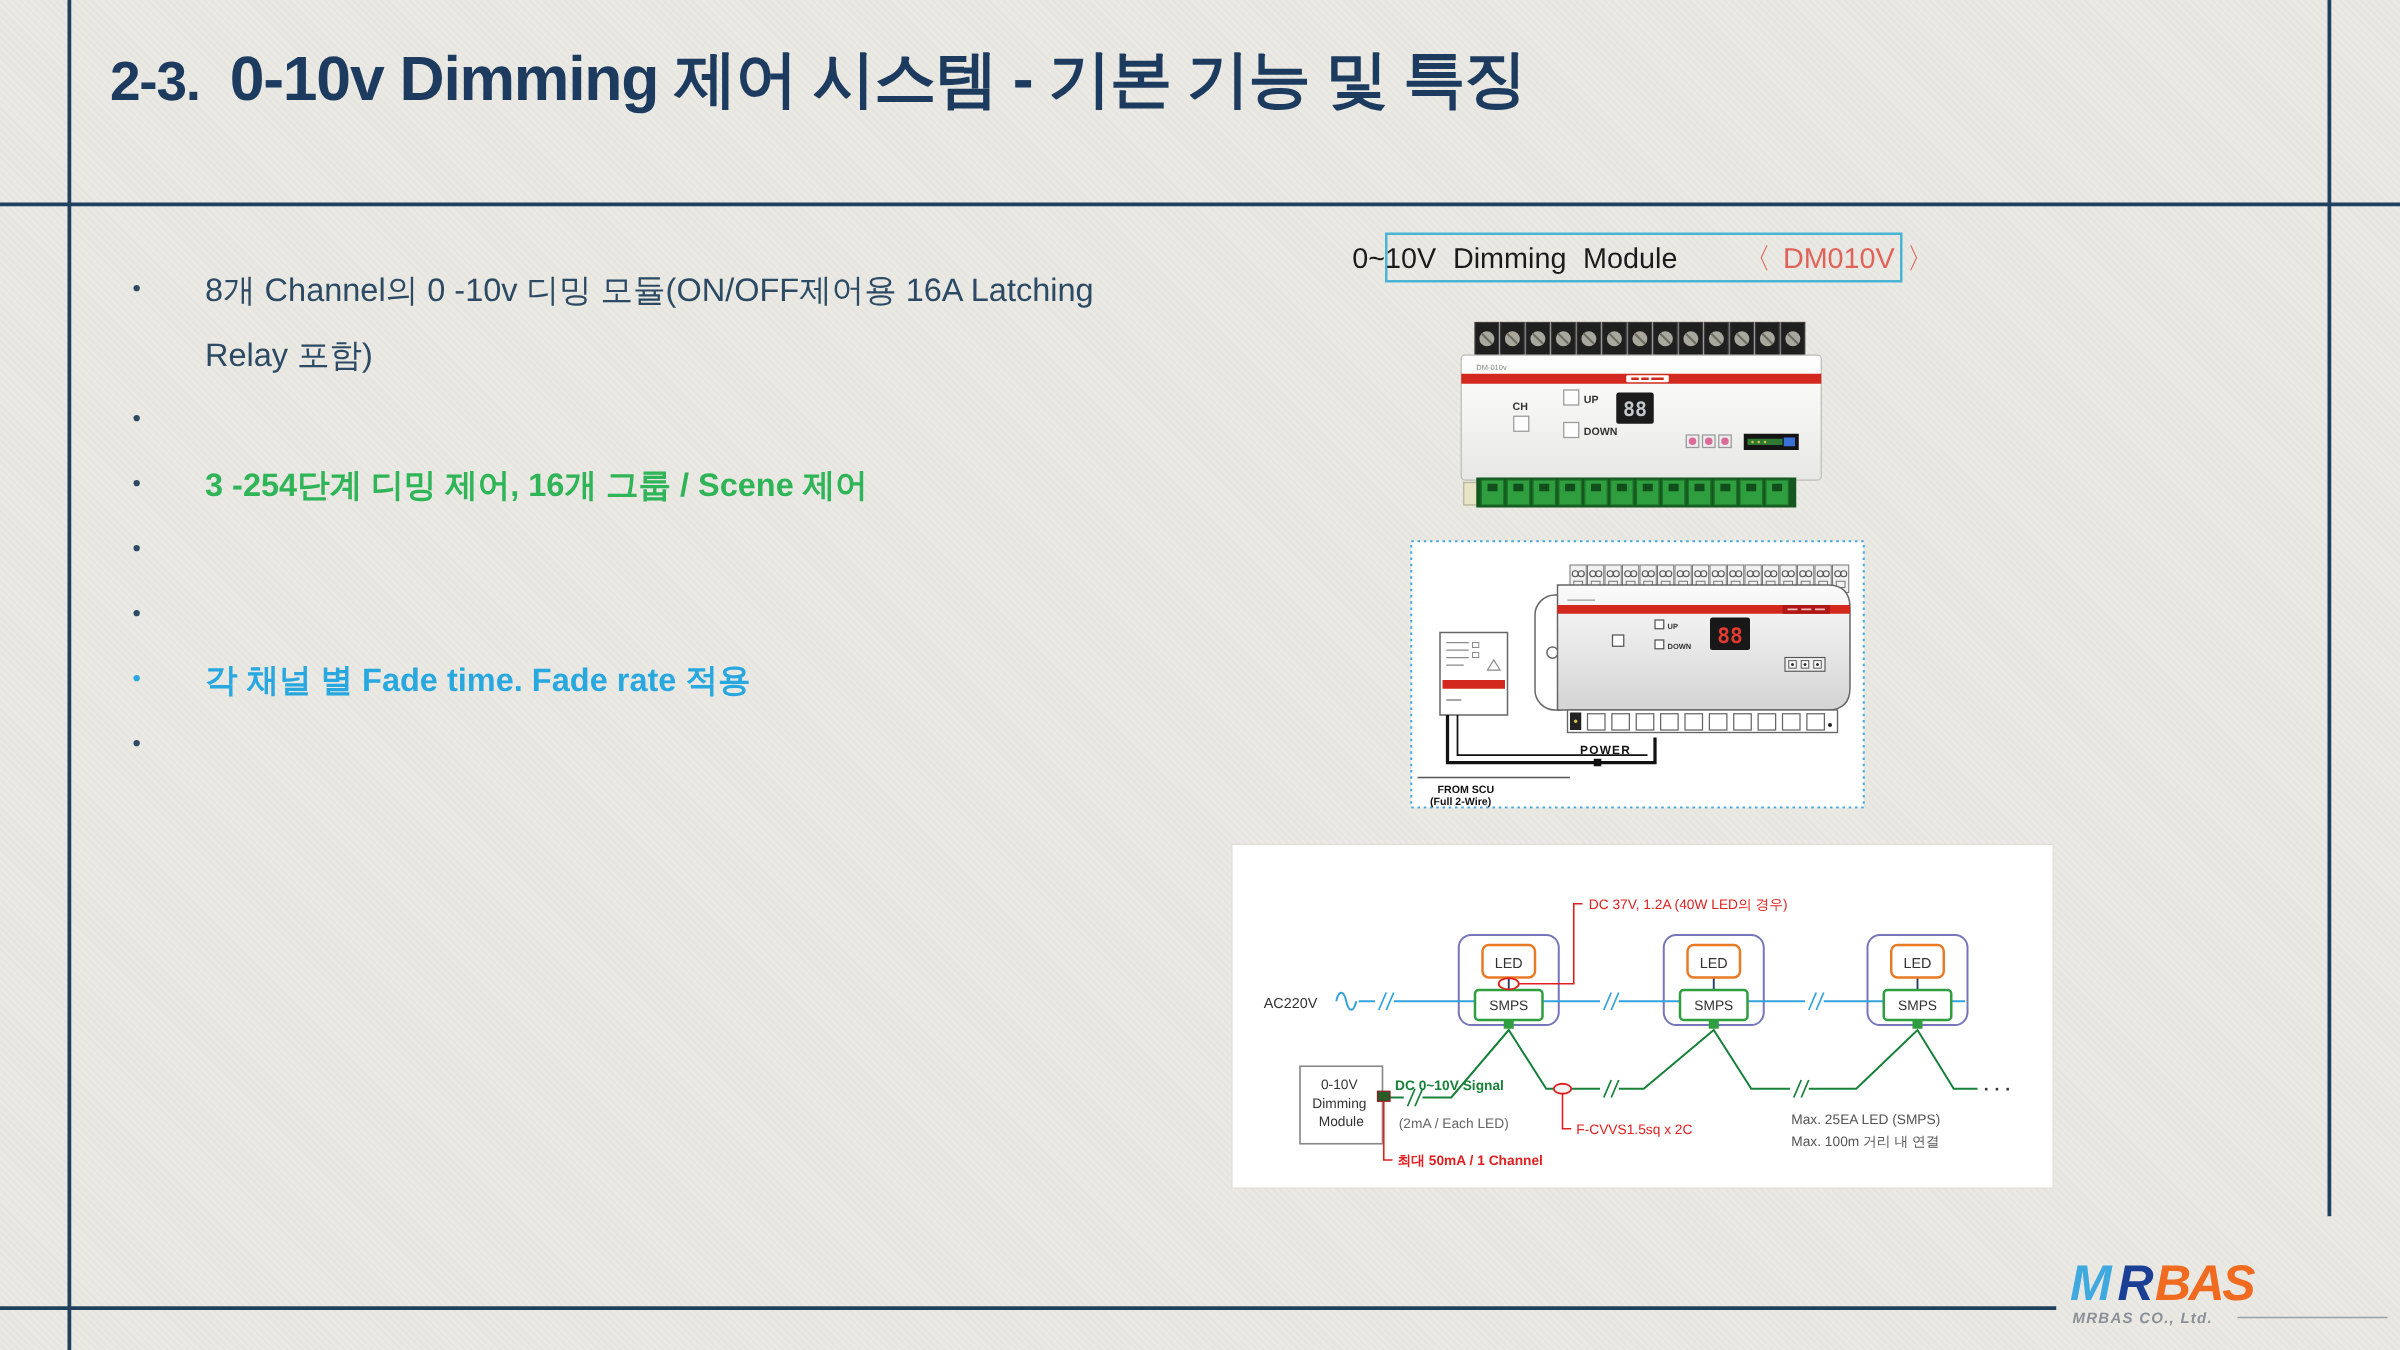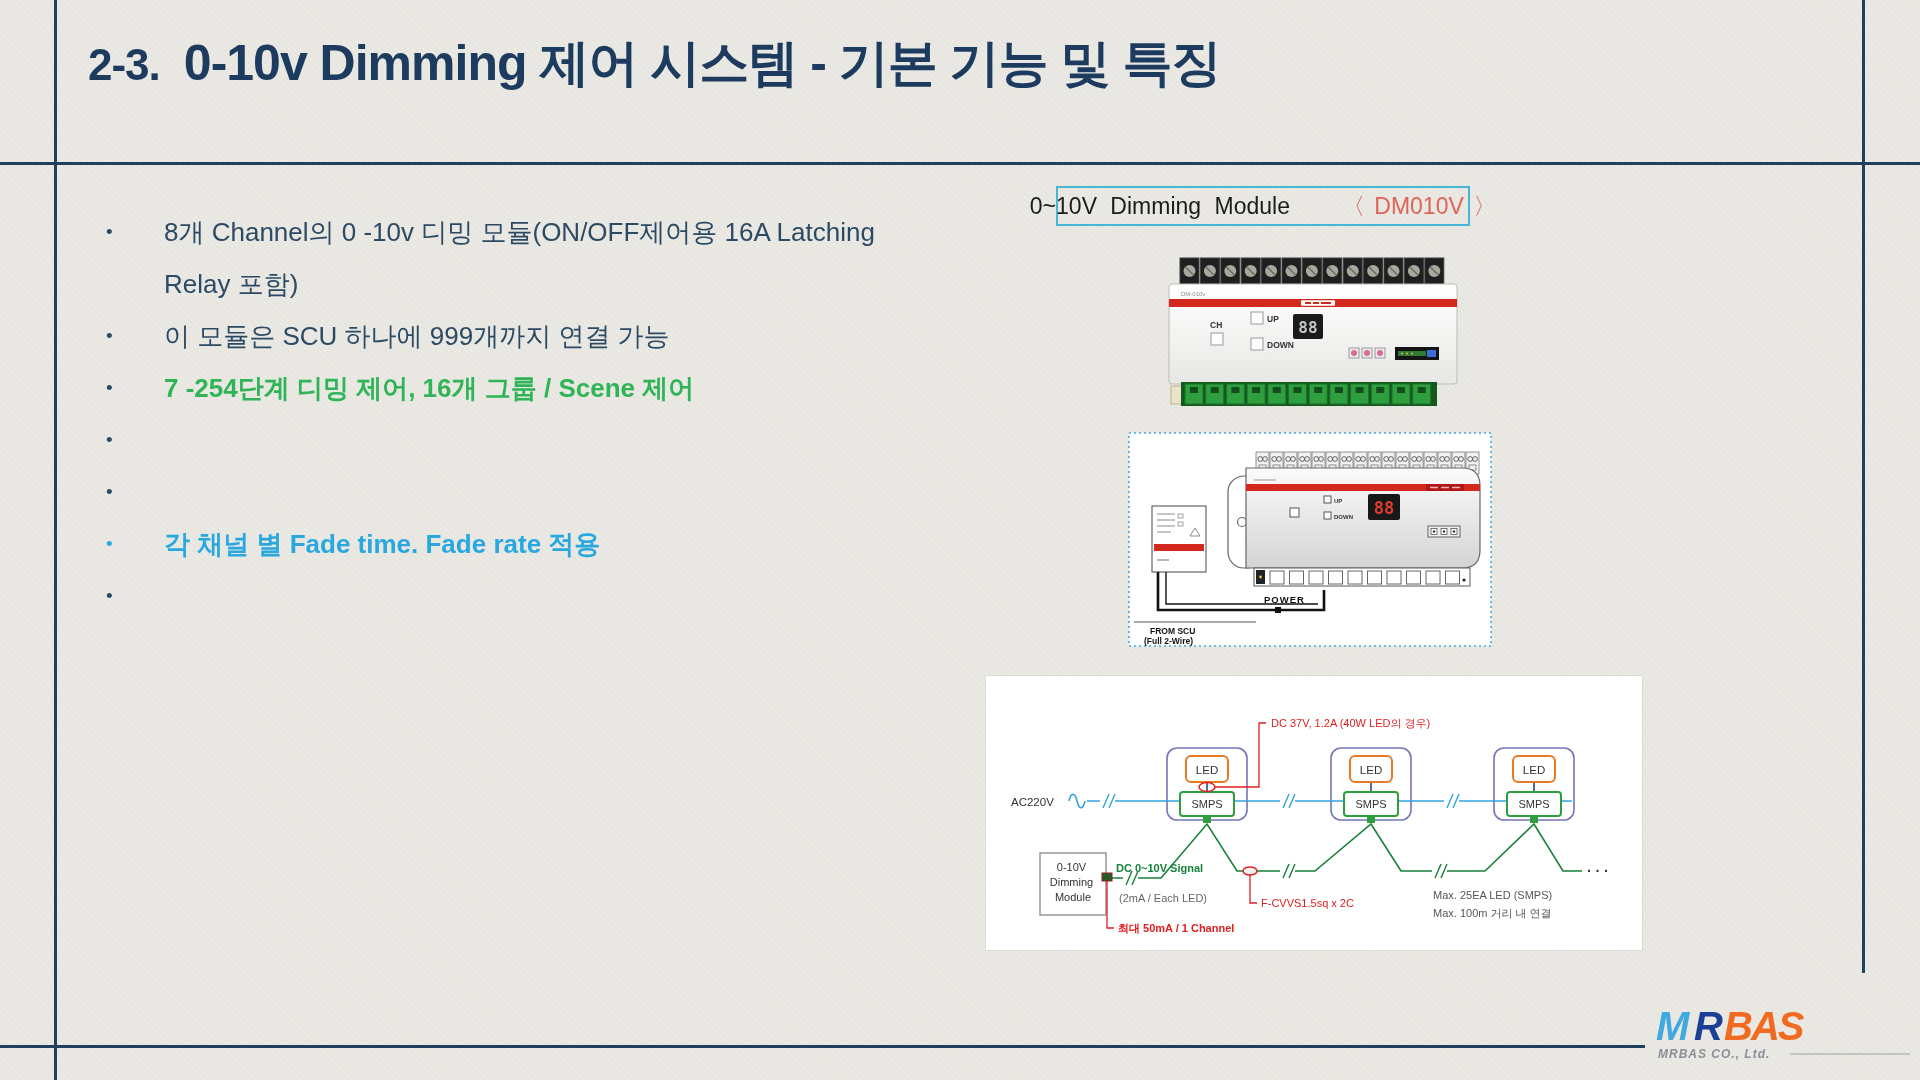--- a/index.html
+++ b/index.html
@@ -15,21 +15,21 @@
   .title .num{font-size:44px;font-weight:800;}
   .title .rest{font-size:50px;font-weight:600;margin-left:24px;}
   .bullets{left:90px;top:206px;width:880px;list-style:none;margin:0;padding:0;}
   .bullets li{display:flex;line-height:52px;font-size:26px;color:#2c4a63;font-weight:400;}
   .b-dot{width:58px;padding-left:16px;font-size:19px;color:#2c4a63;flex:none;}
   .b-text{white-space:pre-line;}
   li.green .b-text{color:#2fb457;font-weight:700;}
   li.blue  .b-text{color:#29a8e0;font-weight:700;text-align:center;}
   li.blue  .b-dot{color:#29a8e0;}
   .module-label{
-    left:1056px;top:186px;width:410px;height:36px;border:2px solid #4ab4d4;
+    left:1108px;top:186px;width:410px;height:36px;border:2px solid #4ab4d4;
     display:flex;align-items:center;justify-content:center;font-size:23px;white-space:nowrap;
     background:transparent;
     gap:40px;
   }
   .module-label .name{color:#1b1b1b;word-spacing:7px;}
   .module-label .model{color:#e0635a;margin-left:12px;word-spacing:3px;}
   svg text{font-family:"Liberation Sans","DejaVu Sans",sans-serif;}
   .seg{font-family:"DejaVu Sans Mono",monospace;font-weight:bold;}
 </style>
 </head>
@@ -45,25 +45,24 @@
 </div>
 
 <ul class="abs bullets">
   <li>
       <span class="b-dot">•</span>
       <span class="b-text">8개 Channel의 0 -10v 디밍 모듈(ON/OFF제어용 16A Latching
 Relay 포함)</span>
     </li>
   <li>
       <span class="b-dot">•</span>
-      <span class="b-text">이 모듈은 SCU 하나에 999개까지 연결 가능</span>
     </li>
   <li class="green">
       <span class="b-dot">•</span>
-      <span class="b-text">7 -254단계 디밍 제어, 16개 그룹 / Scene 제어</span>
+      <span class="b-text">3 -254단계 디밍 제어, 16개 그룹 / Scene 제어</span>
     </li>
   <li>
       <span class="b-dot">•</span>
     </li>
   <li>
       <span class="b-dot">•</span>
     </li>
   <li class="blue">
       <span class="b-dot">•</span>
       <span class="b-text">각 채널 별 Fade time. Fade rate  적용</span>

